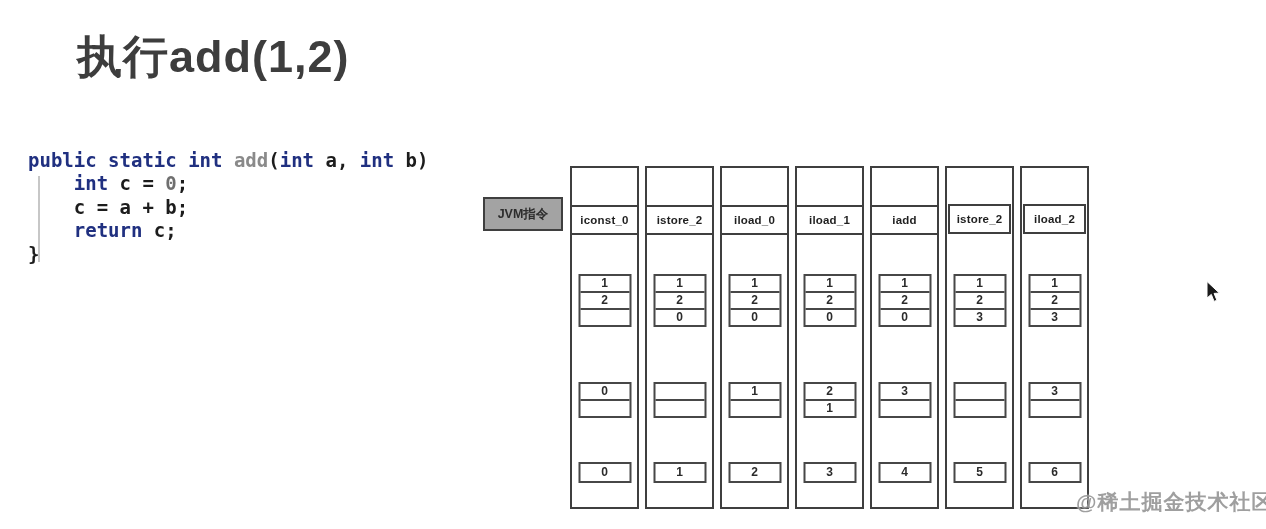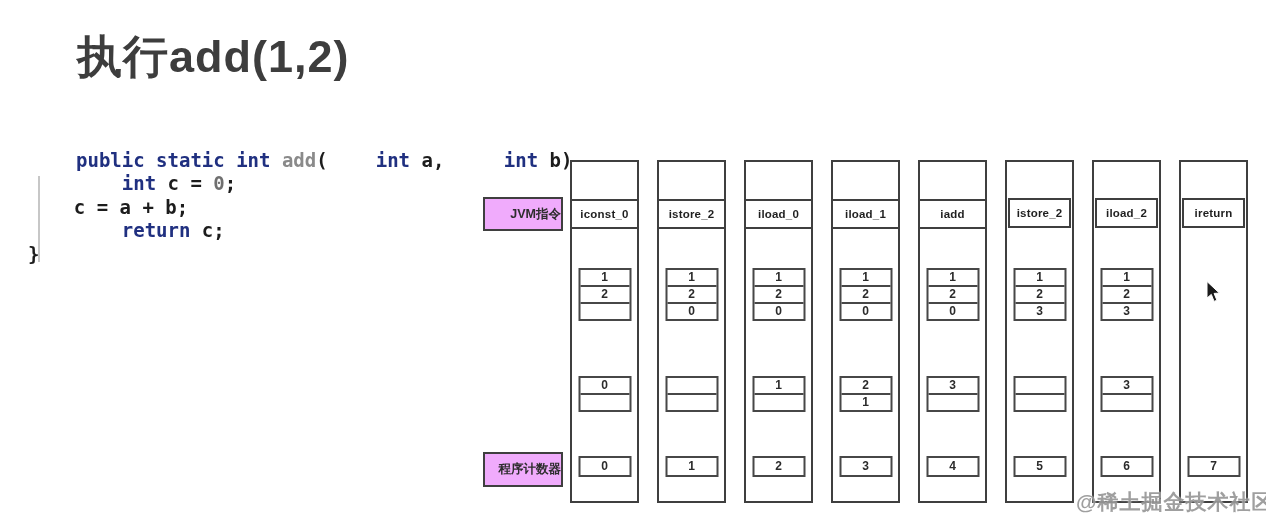--- a/index.html
+++ b/index.html
@@ -12,37 +12,37 @@
     position:absolute;left:74px;top:24px;margin:3px;
     font-size:45px;font-weight:700;letter-spacing:1px;color:var(--title,#3d3d3d);
   }
   
   .code{
     position:absolute;left:28px;top:149px;
     font-family:"DejaVu Sans Mono","Liberation Mono",monospace;
     font-weight:700;font-size:19px;line-height:23.4px;white-space:pre;
     color:var(--code,#1c1c1c);
   }
-  .seg-kw{color:var(--kw,#203080);margin-left:48px;}
+  .seg-kw{color:var(--kw,#203080);}
   .seg-fn{color:var(--fn,#8a8a8a);font-weight:700;}
   .seg-num{color:var(--num,#6f6f6f);}
   .seg-pl{color:var(--code,#1c1c1c);}
   .indent-guide{
     position:absolute;left:38px;top:176px;width:2px;height:86px;background:#c7c7c7;
   }
   
   .row-label{
     position:absolute;left:483px;width:80px;height:34px;box-sizing:border-box;
-    border:2px solid var(--line,#3f3f3f);background:#f0abfc;
-    display:flex;align-items:center;justify-content:flex-end;
+    border:2px solid var(--line,#3f3f3f);background:#a3a3a3;
+    display:flex;align-items:center;justify-content:center;
     font-size:12.5px;font-weight:700;color:#2d2d2d;white-space:nowrap;
   }
   .rl-0{top:197px}.rl-1{top:282px}.rl-2{top:379px}.rl-3{top:452px;height:35px}
   
-  .columns{position:absolute;left:570px;top:160px;display:flex;gap:18px;}
+  .columns{position:absolute;left:570px;top:166px;display:flex;gap:6px;}
   .col{
     position:relative;width:69px;height:343px;box-sizing:border-box;
     border:2px solid var(--line,#3f3f3f);background:#fff;
   }
   .band{
     position:absolute;left:0;right:0;top:37px;height:30px;box-sizing:border-box;
     border-top:2px solid var(--line,#3f3f3f);border-bottom:2px solid var(--line,#3f3f3f);
     display:flex;align-items:center;justify-content:center;
     font-size:11.5px;font-weight:700;color:#1f1f1f;letter-spacing:0.2px;white-space:nowrap;
   }
@@ -76,23 +76,20 @@
 
   <h1 class="page-title">执行add(1,2)</h1>
 
   <div class="indent-guide"></div>
 
   <div class="code" id="code-block"><div class="code-line"><span class="seg-kw">public static int </span><span class="seg-fn">add</span><span class="seg-pl">(</span><span class="seg-kw">int</span><span class="seg-pl"> a, </span><span class="seg-kw">int</span><span class="seg-pl"> b)</span></div><div class="code-line"><span class="seg-pl">    </span><span class="seg-kw">int</span><span class="seg-pl"> c = </span><span class="seg-num">0</span><span class="seg-pl">;</span></div><div class="code-line"><span class="seg-pl">    c = a + b;</span></div><div class="code-line"><span class="seg-pl">    </span><span class="seg-kw">return</span><span class="seg-pl"> c;</span></div><div class="code-line"><span class="seg-pl">}</span></div></div>
 
   <div class="row-label rl-0">
     <span>JVM指令</span>
   </div>
-  <div class="row-label rl-3">
-    <span>程序计数器</span>
-  </div>
 
   <div class="columns" id="columns">
       <div class="col">
         <div class="band">
           <span>iconst_0</span>
         </div>
         <div class="mini lvt">
           <div class="cell">1</div>
           <div class="cell">2</div>
           <div class="cell"></div>
@@ -198,28 +195,20 @@
           <div class="cell">1</div>
           <div class="cell">2</div>
           <div class="cell">3</div>
         </div>
         <div class="mini stack">
           <div class="cell">3</div>
           <div class="cell"></div>
         </div>
         <div class="mini pc">
           <div class="cell">6</div>
-        </div>
-      </div>
-      <div class="col">
-        <div class="band inset">
-          <span>ireturn</span>
-        </div>
-        <div class="mini pc">
-          <div class="cell">7</div>
         </div>
       </div>
     </div>
 
   <svg class="cursor" width="16" height="22" viewBox="0 0 16 22">
     <polygon points="1,0.5 1,17 5.3,13.4 8.1,20.4 10.9,19.2 8.1,12.4 13.4,12.1" fill="#1a1a1a" stroke="#ffffff" stroke-width="1"></polygon>
   </svg>
 
   <div class="watermark">@稀土掘金技术社区</div>
 

